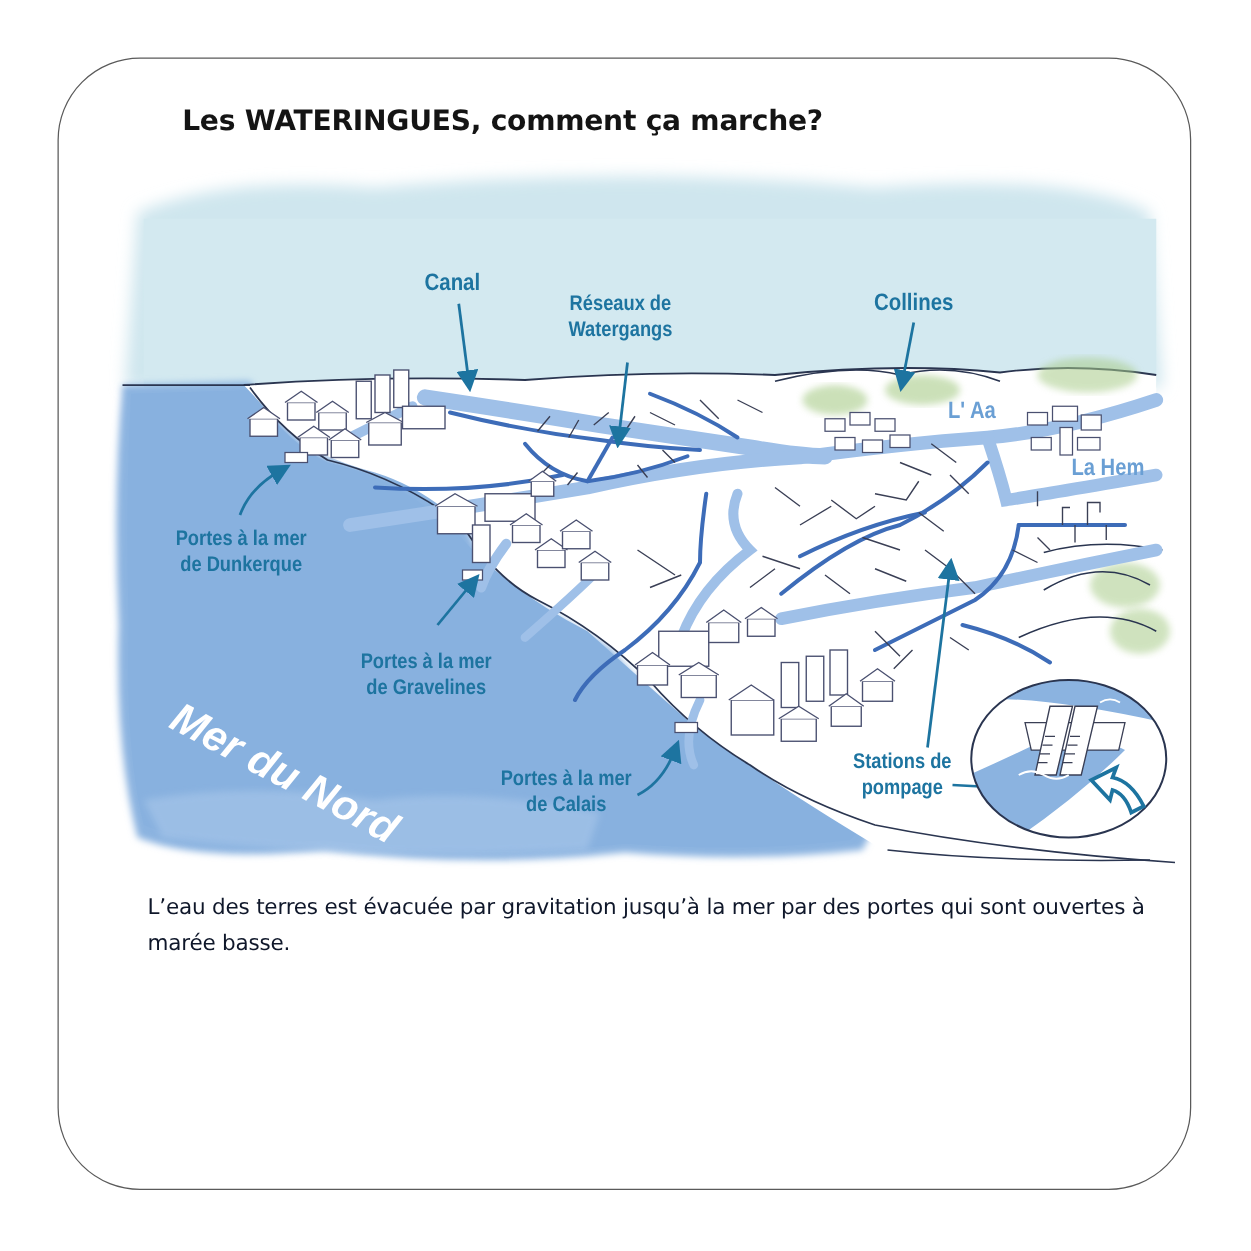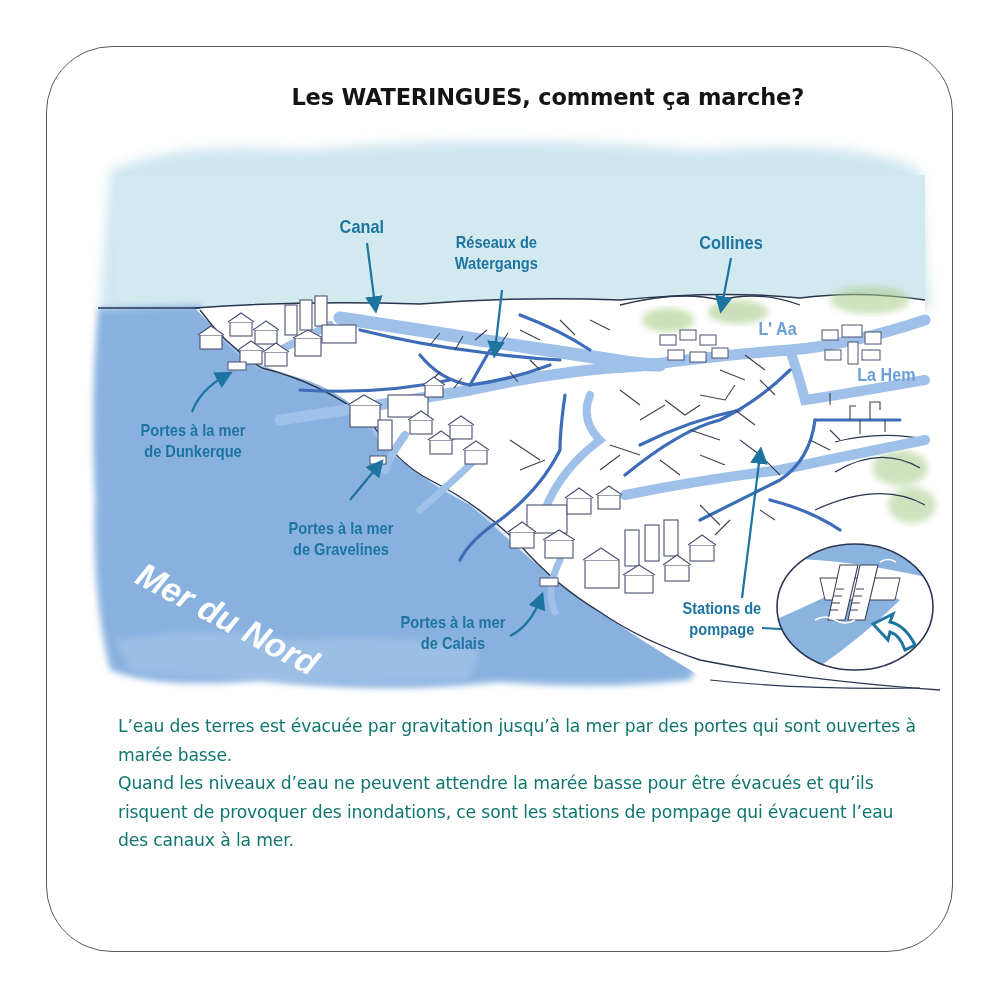--- a/index.html
+++ b/index.html
@@ -4,41 +4,41 @@
 <style>
   html, body { margin: 0; padding: 0; background: #ffffff; }
   body { width: 1001px; height: 1001px; position: relative; overflow: hidden;
          font-family: "Liberation Sans", sans-serif; }
   .card {
     position: absolute; left: 46px; top: 46px; width: 907px; height: 906px;
     border: 1.6px solid #5a5a5a; border-radius: 66px; background: #ffffff;
     box-sizing: border-box; overflow: hidden;
   }
   .title {
-    position: absolute; left: 0; top: 84px; width: 804px; text-align: right;
+    position: absolute; left: 0; top: 84px; width: 804px; text-align: center;
     font-family: "DejaVu Sans", sans-serif; font-weight: bold; font-size: 22.5px;
     color: #141414; letter-spacing: -0.2px;
   }
   svg.map { position: absolute; left: 0; top: 0; }
   .lbl {
     position: absolute; color: #1d74a0; font-family: "Liberation Sans Narrow", "Liberation Sans", sans-serif;
     font-weight: bold; text-align: center; line-height: 21px; font-size: 17px;
     transform: scaleX(0.86); transform-origin: center top; white-space: nowrap;
   }
   .river-lbl { position: absolute; color: #6a9fd4; font-weight: bold; font-size: 19px;
     font-family: "Liberation Sans", sans-serif; transform: scaleX(0.85); }
   .sea-lbl {
     position: absolute; left: 148px; top: 555px; color: #ffffff; font-size: 34px;
     font-weight: bold; font-style: italic; font-family: "Liberation Sans", sans-serif;
     transform: rotate(28deg); transform-origin: left top; white-space: nowrap;
   }
   .body-text {
     position: absolute; left: 118px; top: 712px; width: 800px;
     font-family: "DejaVu Sans", sans-serif; font-size: 17.2px; line-height: 28.5px;
-    color: #0f766e; letter-spacing: -0.15px;
+    color: #0f172a; letter-spacing: -0.15px;
   }
   .body-text p { margin: 0; }
   .body-text b { font-weight: bold; }
 </style>
 </head>
 <body>
 
 <div class="card"></div>
 
 <div class="title">Les WATERINGUES, comment ça marche?</div>
@@ -257,14 +257,13 @@
 </div>
 <div class="lbl" style="left:676px;top:598px;">
   <div>Stations de</div>
   <div>pompage</div>
 </div>
 
 <div class="sea-lbl">Mer du Nord</div>
 
 <div class="body-text">
   <p>L’eau des terres est évacuée par gravitation jusqu’à la mer par des portes qui sont ouvertes à marée basse.</p>
-  <p>Quand les niveaux d’eau ne peuvent attendre la marée basse pour être évacués et qu’ils risquent de provoquer des inondations, ce sont les stations de pompage qui évacuent l’eau des canaux à la mer.</p>
 </div>
 
 </body></html>

